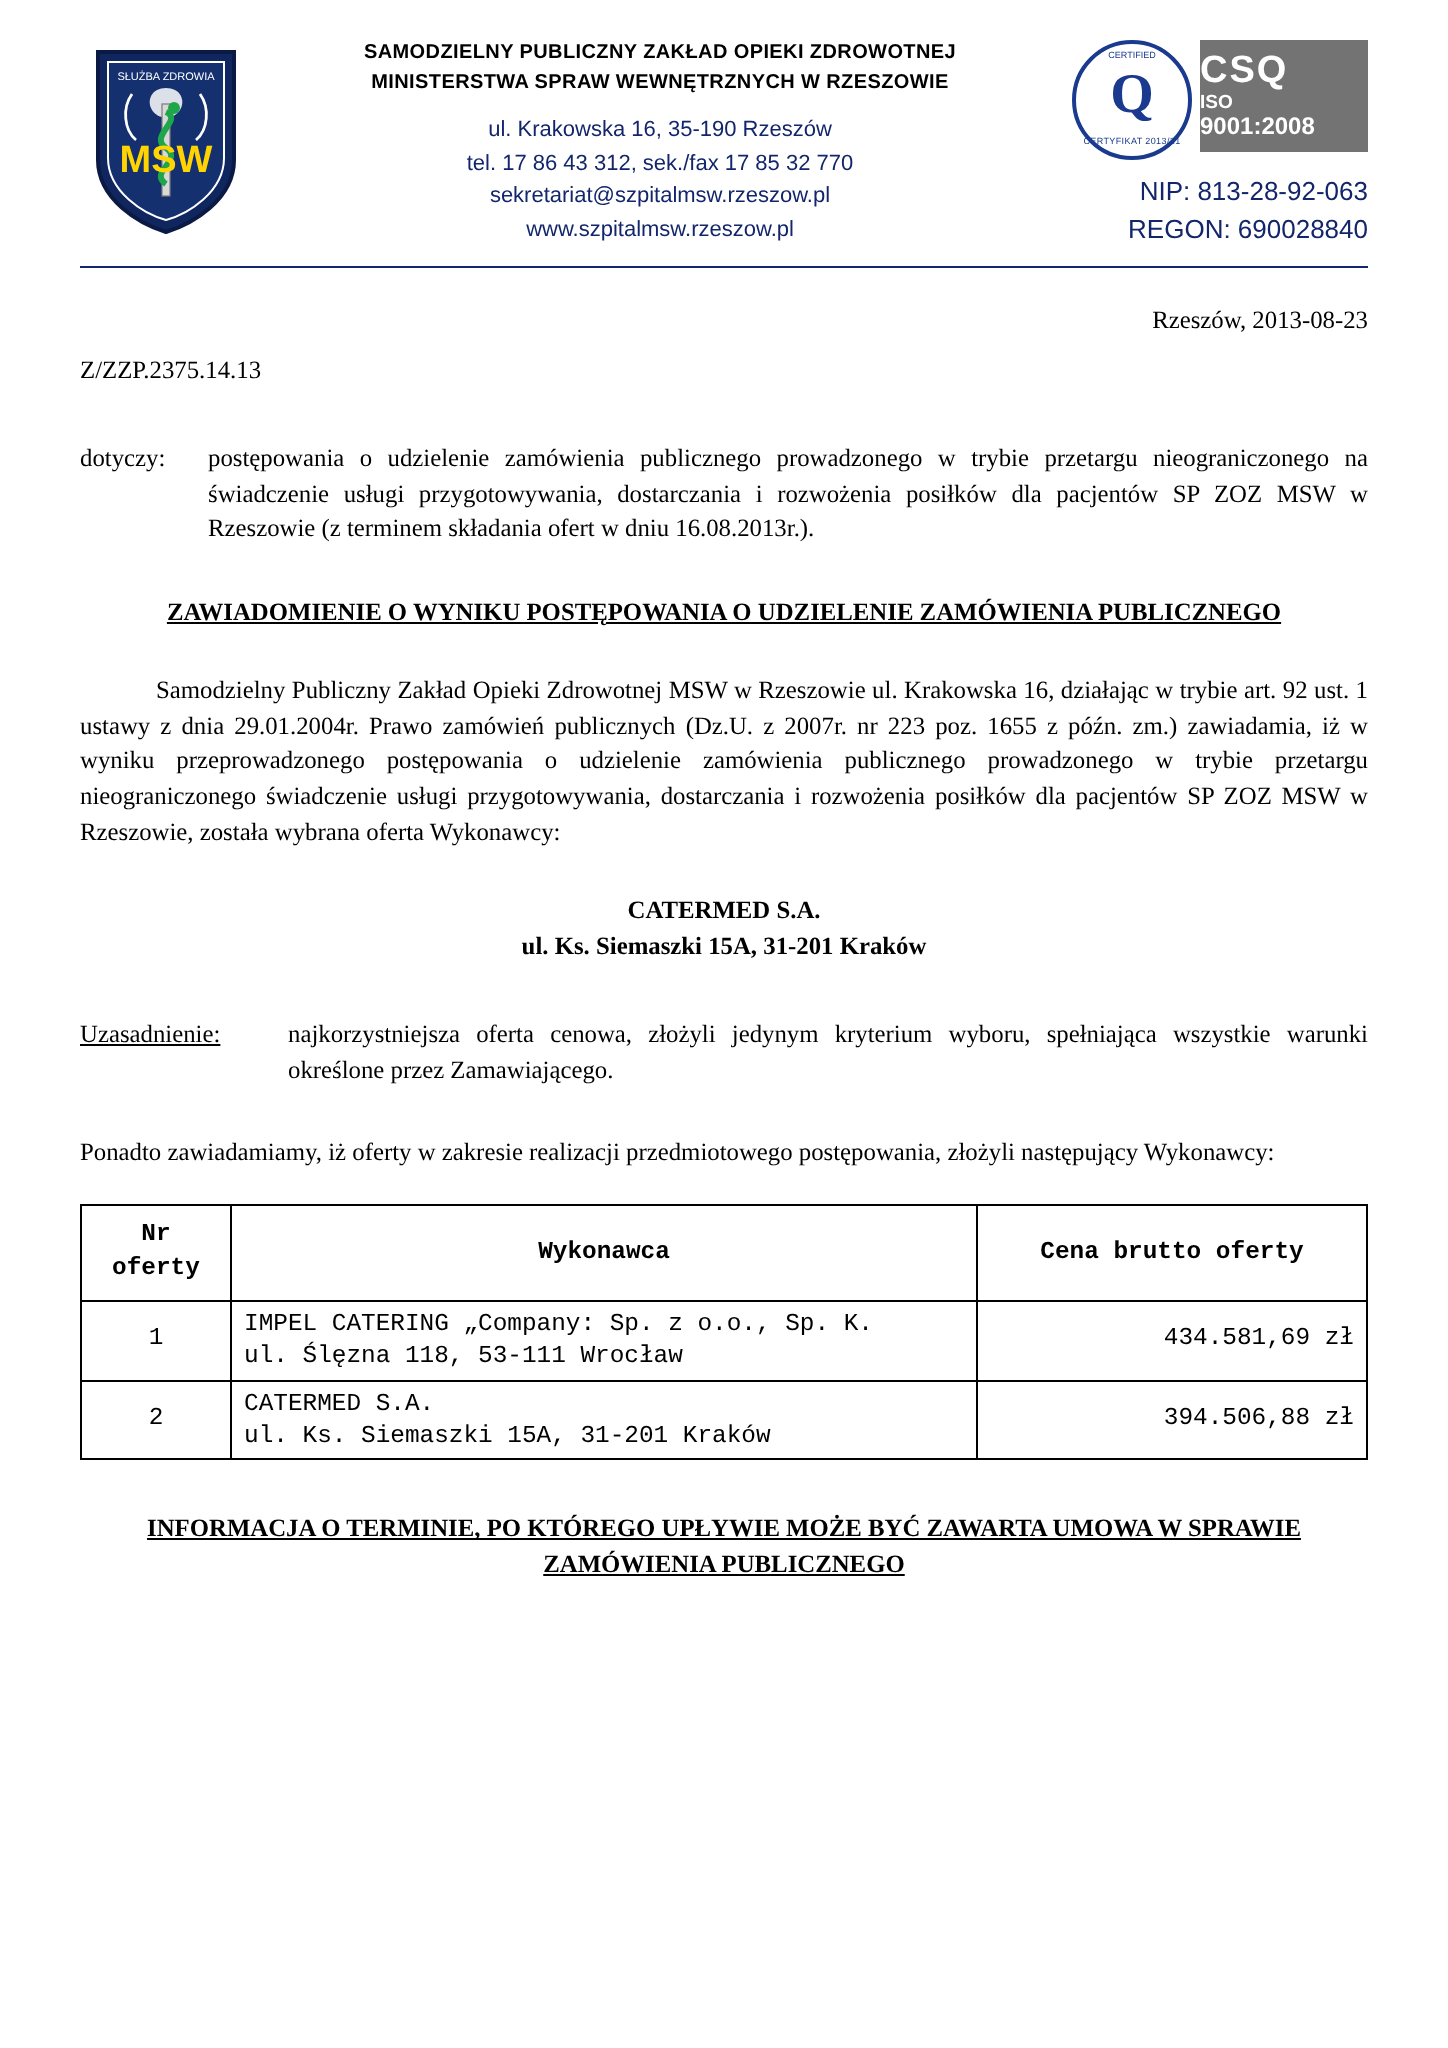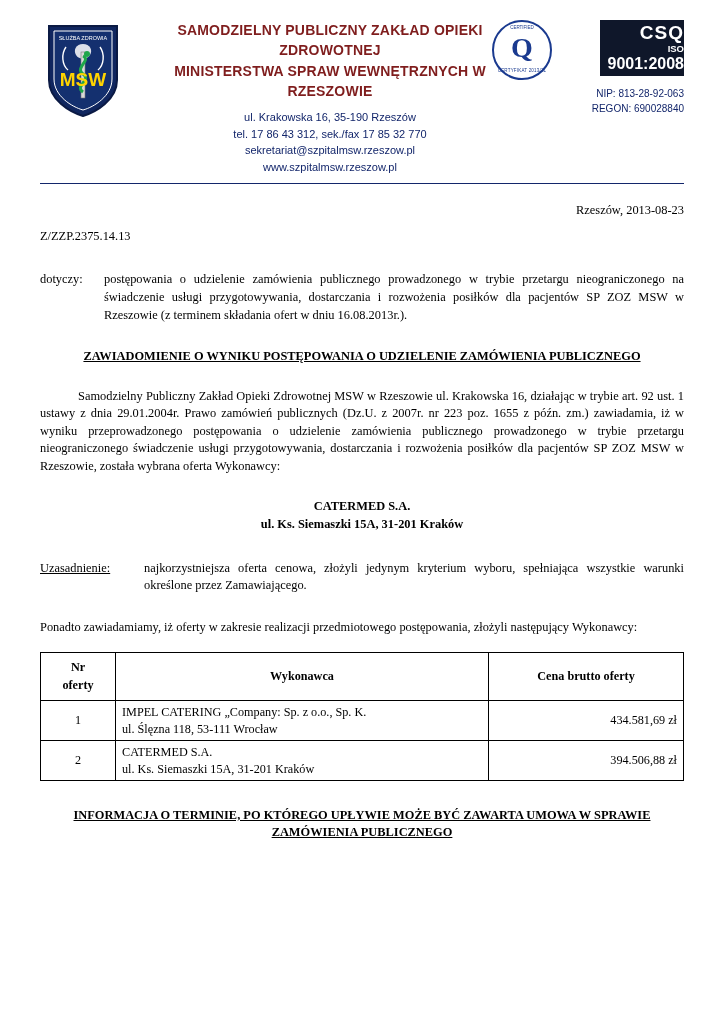--- a/index.html
+++ b/index.html
@@ -44,23 +44,23 @@
     position: relative;
   }
   .header-center {
     flex: 1 1 auto;
     text-align: center;
     padding: 2px 6px 0 6px;
   }
   .org-title {
     font-family: "Liberation Sans", sans-serif;
     font-weight: bold;
-    font-size: 14px;
+    font-size: 10px;
     letter-spacing: 0.2px;
-    color: #7f1d1d;
+    color: #000000;
     line-height: 1.45;
     margin-bottom: 8px;
   }
   .addr-line {
     font-family: "Liberation Sans", sans-serif;
     font-size: 11px;
     color: #13266b;
     line-height: 1.5;
   }
   .logo-right {
@@ -111,51 +111,50 @@
     left: 0;
     right: 0;
     text-align: center;
     font-family: "Liberation Sans", sans-serif;
     font-size: 4.5px;
     color: #1a3a8f;
   }
   .csq-box {
     width: 84px;
     height: 56px;
-    background: #0f172a;
+    background: #737373;
     color: #ffffff;
     font-family: "Liberation Sans", sans-serif;
     display: flex;
     flex-direction: column;
     justify-content: center;
-    align-items: flex-end;
+    align-items: flex-start;
     flex: 0 0 84px;
-    margin-left: 44px;
   }
   .csq-box .csq {
     font-size: 19px;
     font-weight: bold;
     letter-spacing: 1px;
     line-height: 1;
     margin-bottom: 2px;
   }
   .csq-box .iso {
     font-size: 9.5px;
     font-weight: bold;
     line-height: 1.1;
   }
   .csq-box .isonum {
-    font-size: 16px;
+    font-size: 12px;
     font-weight: bold;
     line-height: 1.1;
   }
   .nip-block {
     margin-top: 7px;
     font-family: "Liberation Sans", sans-serif;
-    font-size: 10px;
+    font-size: 13px;
     color: #13266b;
     line-height: 1.45;
     text-align: right;
   }
   .hrule {
     border: none;
     border-top: 1px solid #13266b;
     margin: 4px 0 0 0;
   }
 
@@ -215,20 +214,21 @@
     flex: 1 1 auto;
     text-align: justify;
   }
 
   
   table.offers {
     width: 100%;
     border-collapse: collapse;
     margin: 12px 0 20px 0;
     font-size: 12.2px;
+    font-family: Liberation Mono, monospace;
   }
   table.offers th,
   table.offers td {
     border: 1px solid #000000;
     padding: 3px 6px;
     vertical-align: middle;
   }
   table.offers th {
     text-align: center;
     font-weight: bold;

